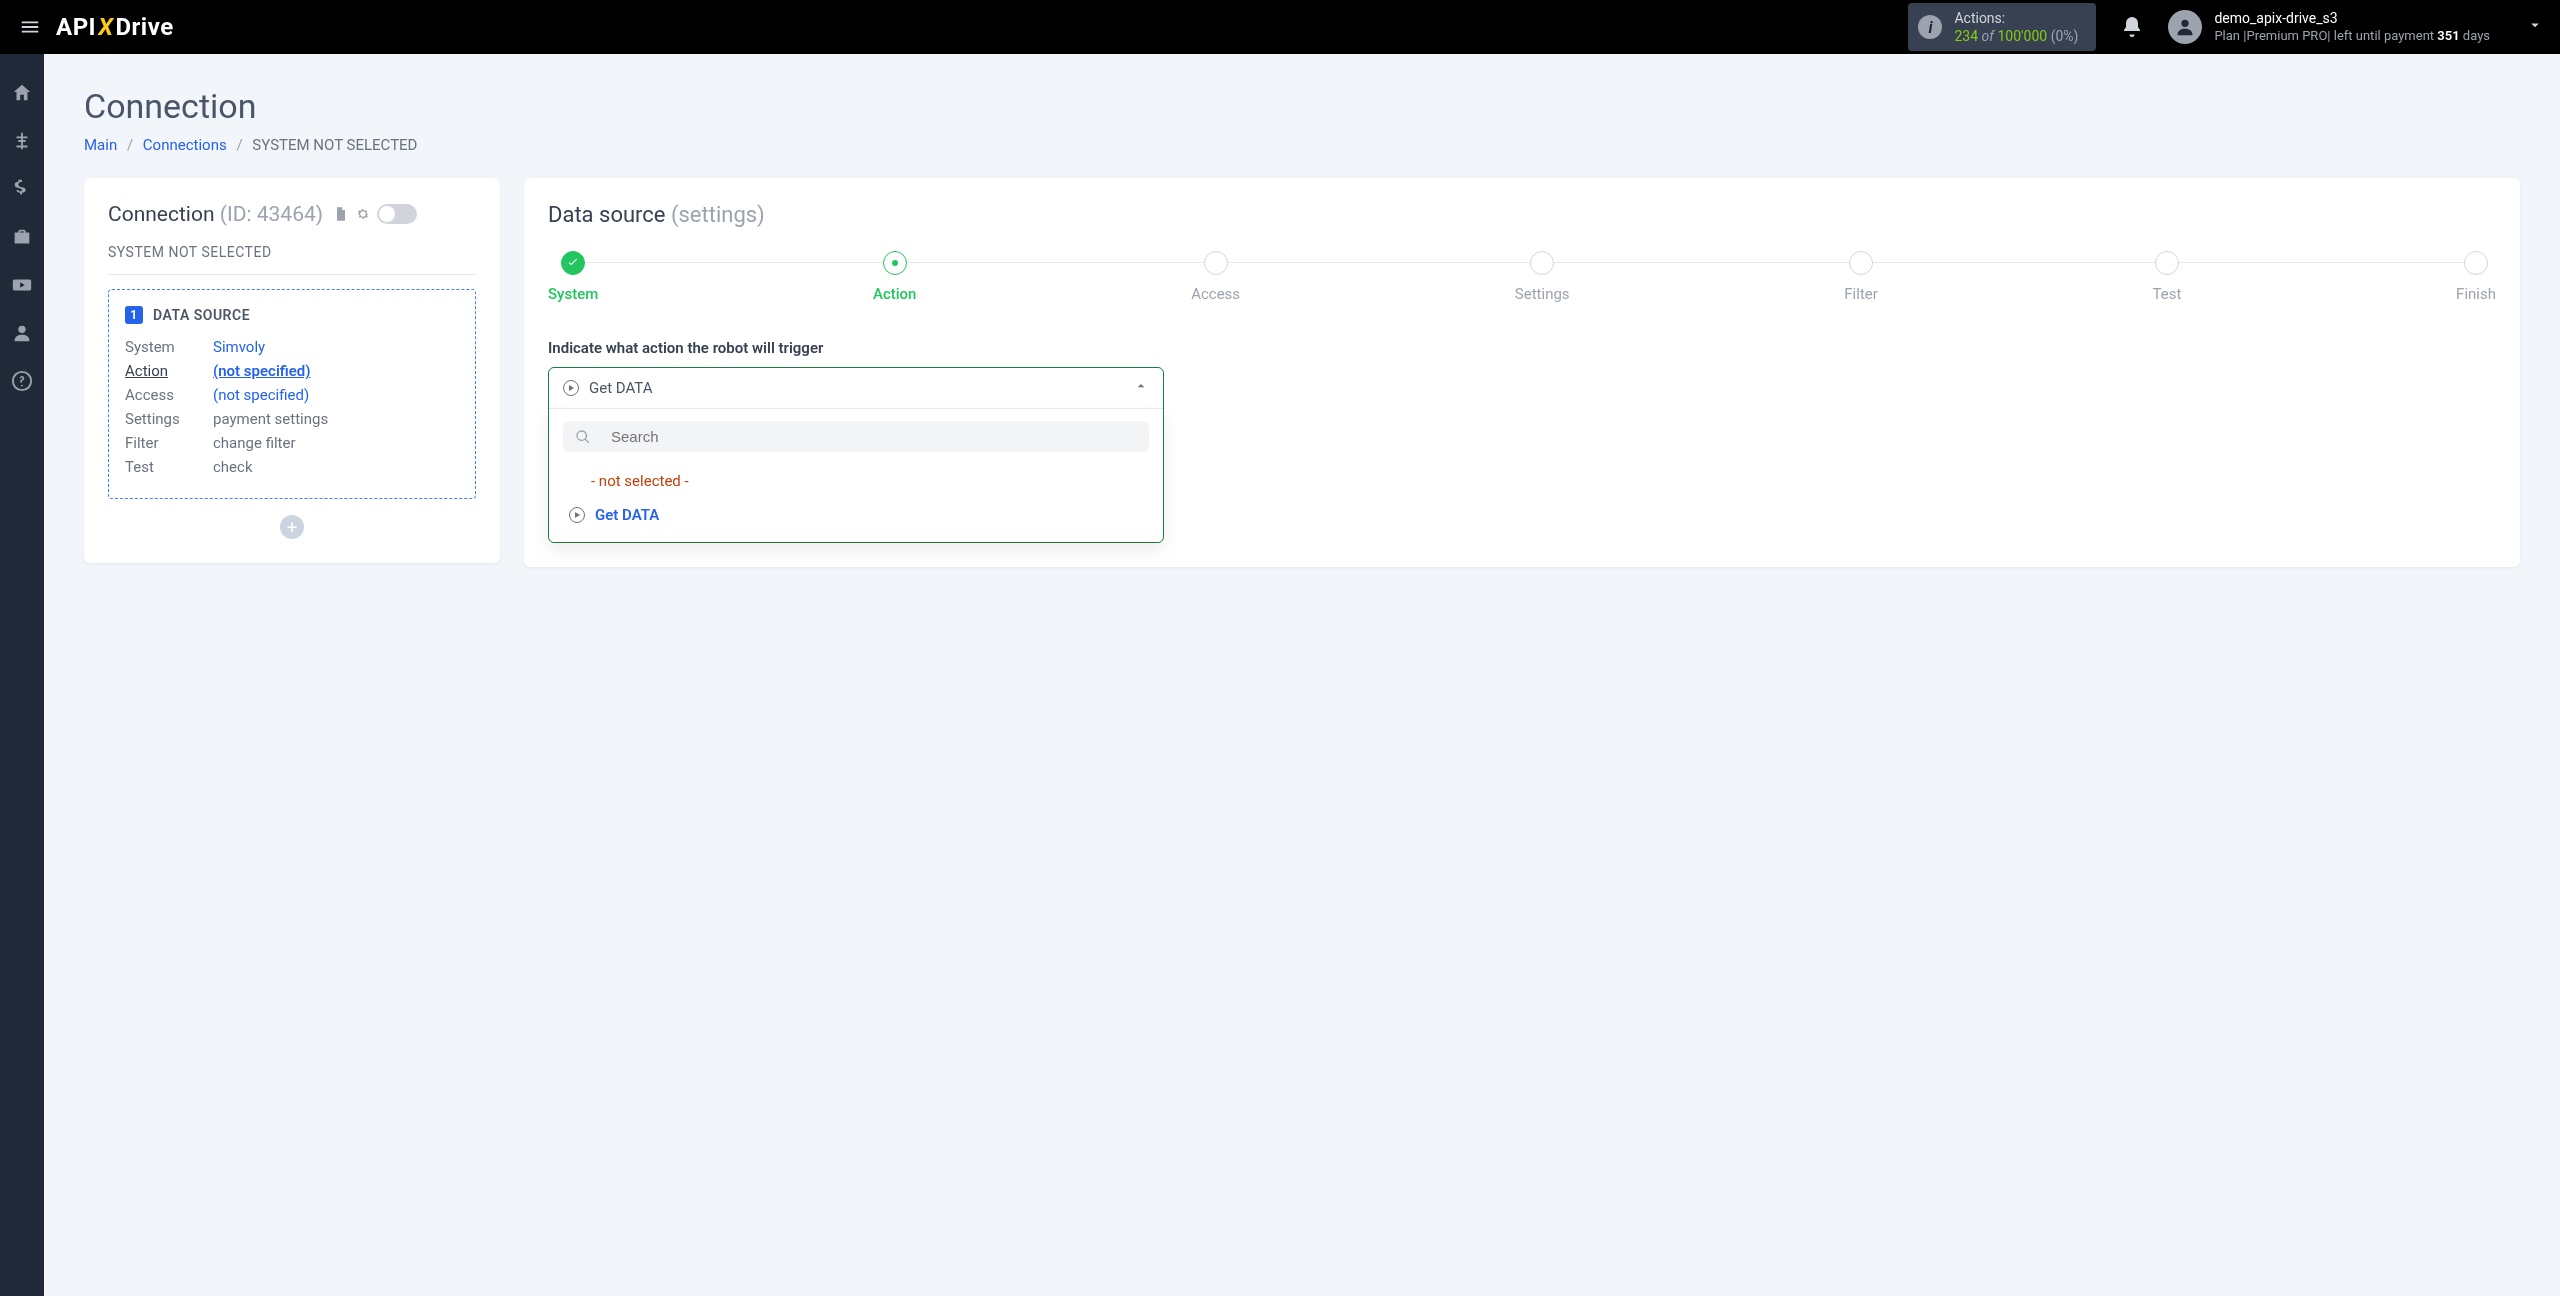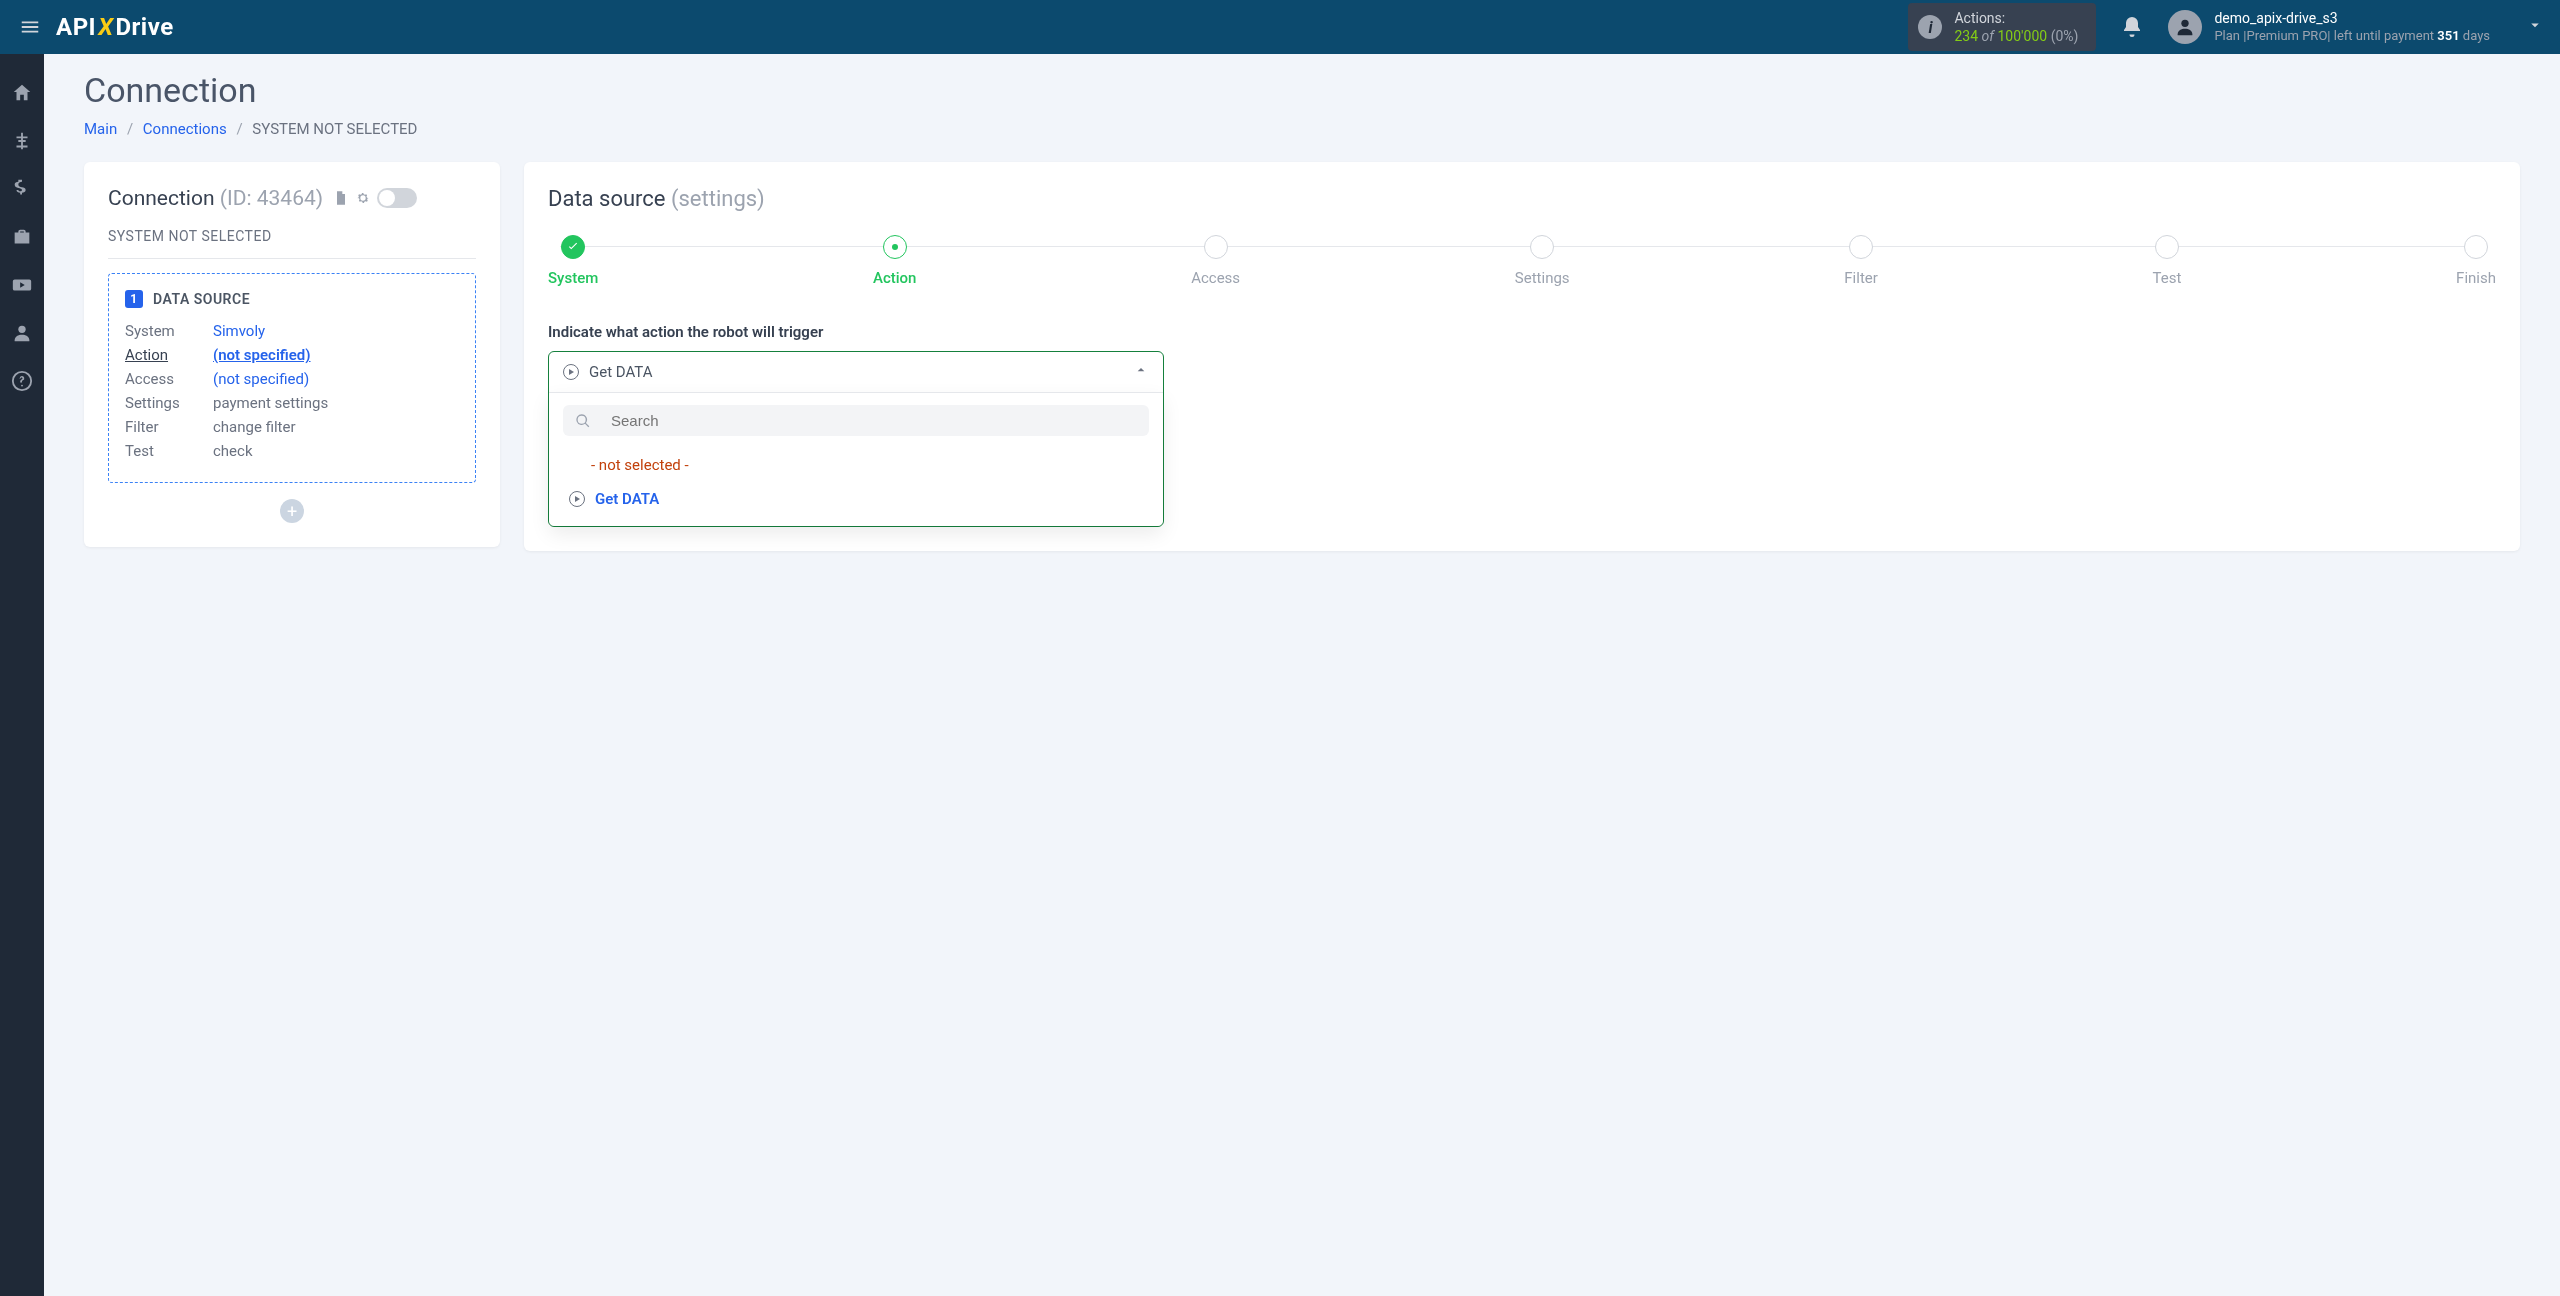--- a/index.html
+++ b/index.html
@@ -1,19 +1,19 @@
 <!DOCTYPE html>
 <html><head>
 <meta charset="utf-8">
 <style>
 * { box-sizing: border-box; margin: 0; padding: 0; }
 body { font-family: -apple-system, BlinkMacSystemFont, "Segoe UI", Roboto, "Helvetica Neue", Arial, sans-serif; background: #f2f5fa; color: #4a5568; width: 2560px; height: 1296px; overflow: hidden; }
 
 
-.header { height: 54px; background: #0c4a6e; display: flex; align-items: center; padding: 0 16px; color: #d1d5db; }
+.header { height: 54px; background: #000000; display: flex; align-items: center; padding: 0 16px; color: #d1d5db; }
 .menu-icon { width: 28px; height: 28px; display: flex; align-items: center; justify-content: center; cursor: pointer; margin-right: 12px; }
 .menu-icon svg { fill: #d1d5db; }
 .logo { display: flex; align-items: center; font-size: 24px; font-weight: 700; color: #fff; letter-spacing: 0.5px; }
 .logo .api { color: #fff; }
 .logo .x { color: #facc15; font-style: italic; margin: 0 2px; }
 .logo .drive { color: #fff; }
 .header-right { margin-left: auto; display: flex; align-items: center; gap: 24px; }
 .actions-box { background: #374151; border-radius: 4px; padding: 6px 18px 6px 10px; display: flex; align-items: center; gap: 12px; }
 .actions-box .info-circle { width: 24px; height: 24px; border-radius: 50%; background: #9ca3af; display: flex; align-items: center; justify-content: center; color: #1f2937; font-weight: bold; font-style: italic; }
 .actions-box .text { font-size: 14px; line-height: 1.3; }
@@ -31,21 +31,21 @@
 .user-text .plan { color: #9ca3af; font-size: 13px; text-align: center; }
 .user-text .days { color: #fff; font-weight: 600; }
 .chev-down { margin-left: 24px; }
 .chev-down svg { fill: #d1d5db; }
 
 
 .sidebar { position: absolute; left: 0; top: 54px; bottom: 0; width: 44px; background: #1f2937; display: flex; flex-direction: column; align-items: center; padding-top: 28px; gap: 26px; }
 .sidebar .icon { width: 22px; height: 22px; fill: #9ca3af; cursor: pointer; }
 
 
-.main { position: absolute; left: 44px; top: 54px; right: 0; bottom: 0; padding: 16px 40px; overflow: auto; }
+.main { position: absolute; left: 44px; top: 54px; right: 0; bottom: 0; padding: 32px 40px; overflow: auto; }
 .page-title { font-size: 34px; font-weight: 400; color: #4a5568; margin-bottom: 10px; }
 .breadcrumb { font-size: 15px; color: #6b7280; margin-bottom: 24px; }
 .breadcrumb a { color: #2563eb; text-decoration: none; }
 .breadcrumb .sep { margin: 0 6px; color: #9ca3af; }
 
 .content-row { display: flex; gap: 24px; align-items: flex-start; }
 
 
 .panel { background: #fff; border-radius: 6px; box-shadow: 0 1px 3px rgba(0,0,0,0.06); padding: 24px; }
 .panel-left { width: 416px; }

